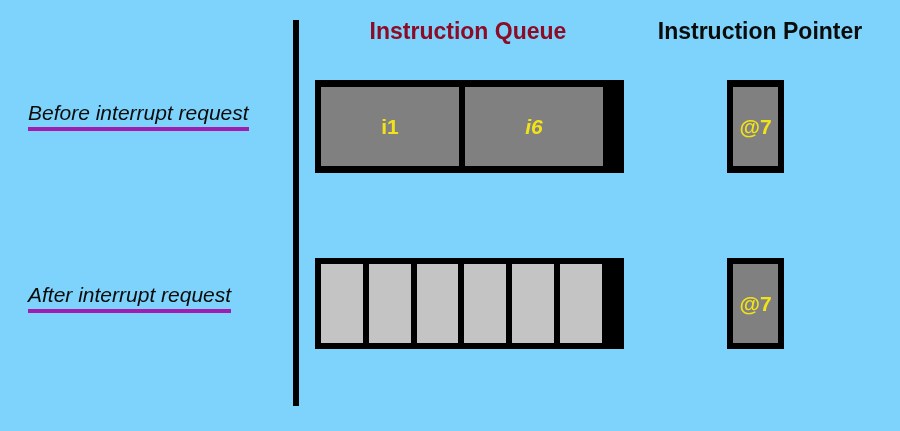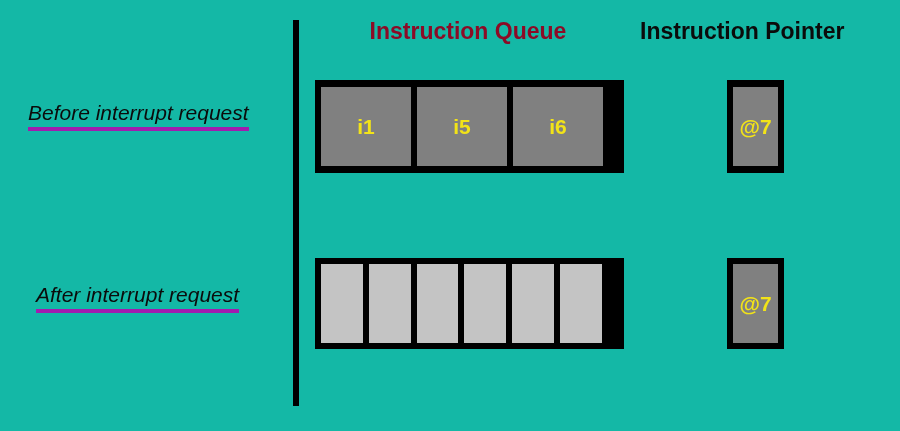--- a/index.html
+++ b/index.html
@@ -9,21 +9,21 @@
   }
   body {
     font-family: "Liberation Sans", sans-serif;
     -webkit-font-smoothing: antialiased;
   }
 
   #canvas {
     position: relative;
     width: 900px;
     height: 431px;
-    background: #14b8a6;
+    background: #7dd3fc;
     overflow: hidden;
   }
 
   
   .divider {
     position: absolute;
     left: 293px;
     top: 20px;
     width: 6px;
     height: 386px;
@@ -43,38 +43,38 @@
     left: 318px;
     top: 17px;
     width: 300px;
     text-align: center;
     color: #8c0b26;
   }
   .heading-pointer {
     left: 640px;
     top: 17px;
     width: 240px;
-    text-align: left;
+    text-align: center;
     color: #0b0b0b;
   }
 
   
   .row-label {
     position: absolute;
     font-style: italic;
     font-weight: normal;
     font-size: 21px;
     line-height: 26px;
     color: #0b0b0b;
     white-space: nowrap;
     border-bottom: 4px solid #a21caf;
     padding-bottom: 1px;
   }
   .label-before { left: 28px; top: 100px; }
-  .label-after  { left: 36px; top: 282px; }
+  .label-after  { left: 28px; top: 282px; }
 
   
   .queue {
     position: absolute;
     left: 315px;
     background: #000000;
     display: flex;
     box-sizing: border-box;
   }
   .queue-before {
@@ -91,21 +91,21 @@
   }
 
   .queue-cell {
     flex: 1 1 0;
     margin-right: 6px;
     display: flex;
     align-items: center;
     justify-content: center;
     box-sizing: border-box;
   }
-  .queue-cell:last-child { margin-right: 16px; }
+  .queue-cell:last-child { margin-right: 16px; font-style: italic; }
 
   .queue-before .queue-cell {
     background: #808080;
   }
   .queue-after .queue-cell {
     background: #c4c4c4;
   }
 
   .cell-text {
     font-weight: bold;
@@ -165,23 +165,20 @@
 
   <div class="row-label label-before">Before interrupt request</div>
 
   <div class="row-label label-after">After interrupt request</div>
 
   <div class="queue queue-before">
     <div class="queue-cell">
       <span class="cell-text">i1</span>
     </div>
     <div class="queue-cell">
-      <span class="cell-text">i5</span>
-    </div>
-    <div class="queue-cell">
       <span class="cell-text">i6</span>
     </div>
   </div>
 
   <div class="queue queue-after">
     <div class="queue-cell">
       <span class="cell-text"></span>
     </div>
     <div class="queue-cell">
       <span class="cell-text"></span>

